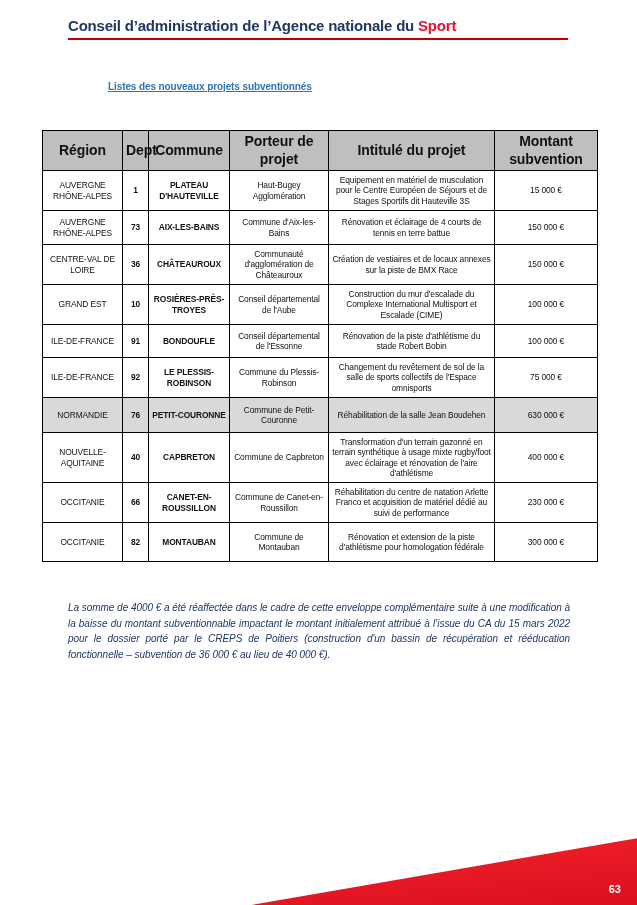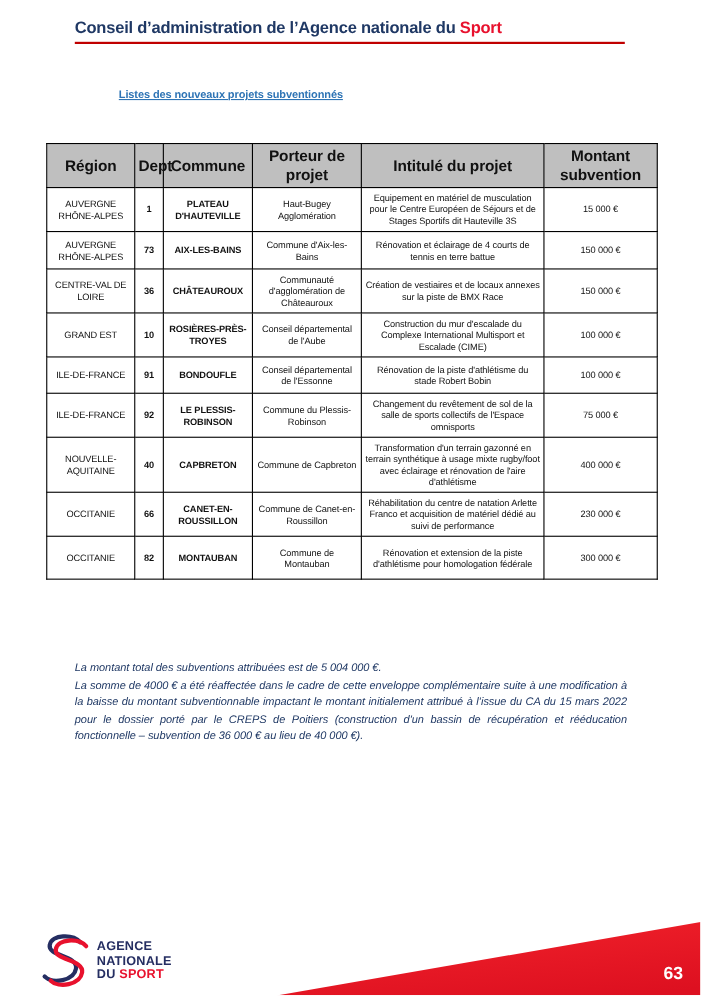--- a/index.html
+++ b/index.html
@@ -64,21 +64,21 @@
     letter-spacing:0.2px;
   }
   .logo-text .red{color:var(--red);}
   .corner{
     position:absolute;left:0;bottom:0;width:637px;height:75px;
     background:linear-gradient(175deg,#f4242c 20%,#dd1020 95%);
     clip-path:polygon(39.5% 100%,100% 11%,100% 100%);
   }
   .page-number{
     position:absolute;right:16px;bottom:10px;color:#ffffff;
-    font-size:16px;font-weight:bold;padding-left:11px;
+    font-size:11px;font-weight:bold;padding-left:11px;
   }
 </style>
 </head>
 <body>
 
 <div class="page">
 
   <h1 class="doc-title"><span>Conseil d’administration de l’Agence nationale du </span><span class="accent">Sport</span></h1>
   <div class="title-rule"></div>
 
@@ -145,20 +145,28 @@
           <td class="col-montant">100 000 €</td>
         </tr>
         <tr style="height: 40px;">
           <td class="col-region">ILE-DE-FRANCE</td>
           <td class="col-dept">92</td>
           <td class="col-commune">LE PLESSIS-ROBINSON</td>
           <td class="col-porteur">Commune du Plessis-Robinson</td>
           <td class="col-intitule">Changement du revêtement de sol de la salle de sports collectifs de l'Espace omnisports</td>
           <td class="col-montant">75 000 €</td>
         </tr>
+        <tr class="hl" style="height: 35px;">
+          <td class="col-region">NORMANDIE</td>
+          <td class="col-dept">76</td>
+          <td class="col-commune">PETIT-COURONNE</td>
+          <td class="col-porteur">Commune de Petit-Couronne</td>
+          <td class="col-intitule">Réhabilitation de la salle Jean Boudehen</td>
+          <td class="col-montant">630 000 €</td>
+        </tr>
         <tr style="height: 50px;">
           <td class="col-region">NOUVELLE-AQUITAINE</td>
           <td class="col-dept">40</td>
           <td class="col-commune">CAPBRETON</td>
           <td class="col-porteur">Commune de Capbreton</td>
           <td class="col-intitule">Transformation d'un terrain gazonné en terrain synthétique à usage mixte rugby/foot avec éclairage et rénovation de l'aire d'athlétisme</td>
           <td class="col-montant">400 000 €</td>
         </tr>
         <tr style="height: 40px;">
           <td class="col-region">OCCITANIE</td>
@@ -173,32 +181,20 @@
           <td class="col-dept">82</td>
           <td class="col-commune">MONTAUBAN</td>
           <td class="col-porteur">Commune de Montauban</td>
           <td class="col-intitule">Rénovation et extension de la piste d'athlétisme pour homologation fédérale</td>
           <td class="col-montant">300 000 €</td>
         </tr>
       </tbody>
   </table>
 
   <div class="notes">
-    <p>La montant total des subventions attribuées est de 5 004 000 €.</p>
     <p class="justify">La somme de 4000 € a été réaffectée dans le cadre de cette enveloppe complémentaire suite à une modification à la baisse du montant subventionnable impactant le montant initialement attribué à l’issue du CA du 15 mars 2022 pour le dossier porté par le CREPS de Poitiers (construction d'un bassin de récupération et rééducation fonctionnelle – subvention de 36 000 € au lieu de 40 000 €).</p>
   </div>
 
-  <div class="logo">
-    <svg class="logo-mark" viewBox="0 0 50 60" aria-hidden="true">
-      <path d="M 40 11 C 33 3, 12 3, 10 14 C 8 25, 38 24, 36 37 C 34 49, 13 53, 5 45" fill="none" stroke="#252e62" stroke-width="4.2" stroke-linecap="round"></path>
-      <path d="M 40 11 C 33 3, 12 3, 10 14 C 8 25, 38 24, 36 37 C 34 49, 13 53, 5 45" fill="none" stroke="#e8112d" stroke-width="4.2" stroke-linecap="round" transform="translate(6,4)"></path>
-    </svg>
-    <div class="logo-text">
-      <div>AGENCE</div>
-      <div>NATIONALE</div>
-      <div><span>DU </span><span class="red">SPORT</span></div>
-    </div>
-  </div>
 
   <div class="corner"></div>
   <div class="page-number">63</div>
 
 </div>
 
 </body></html>

